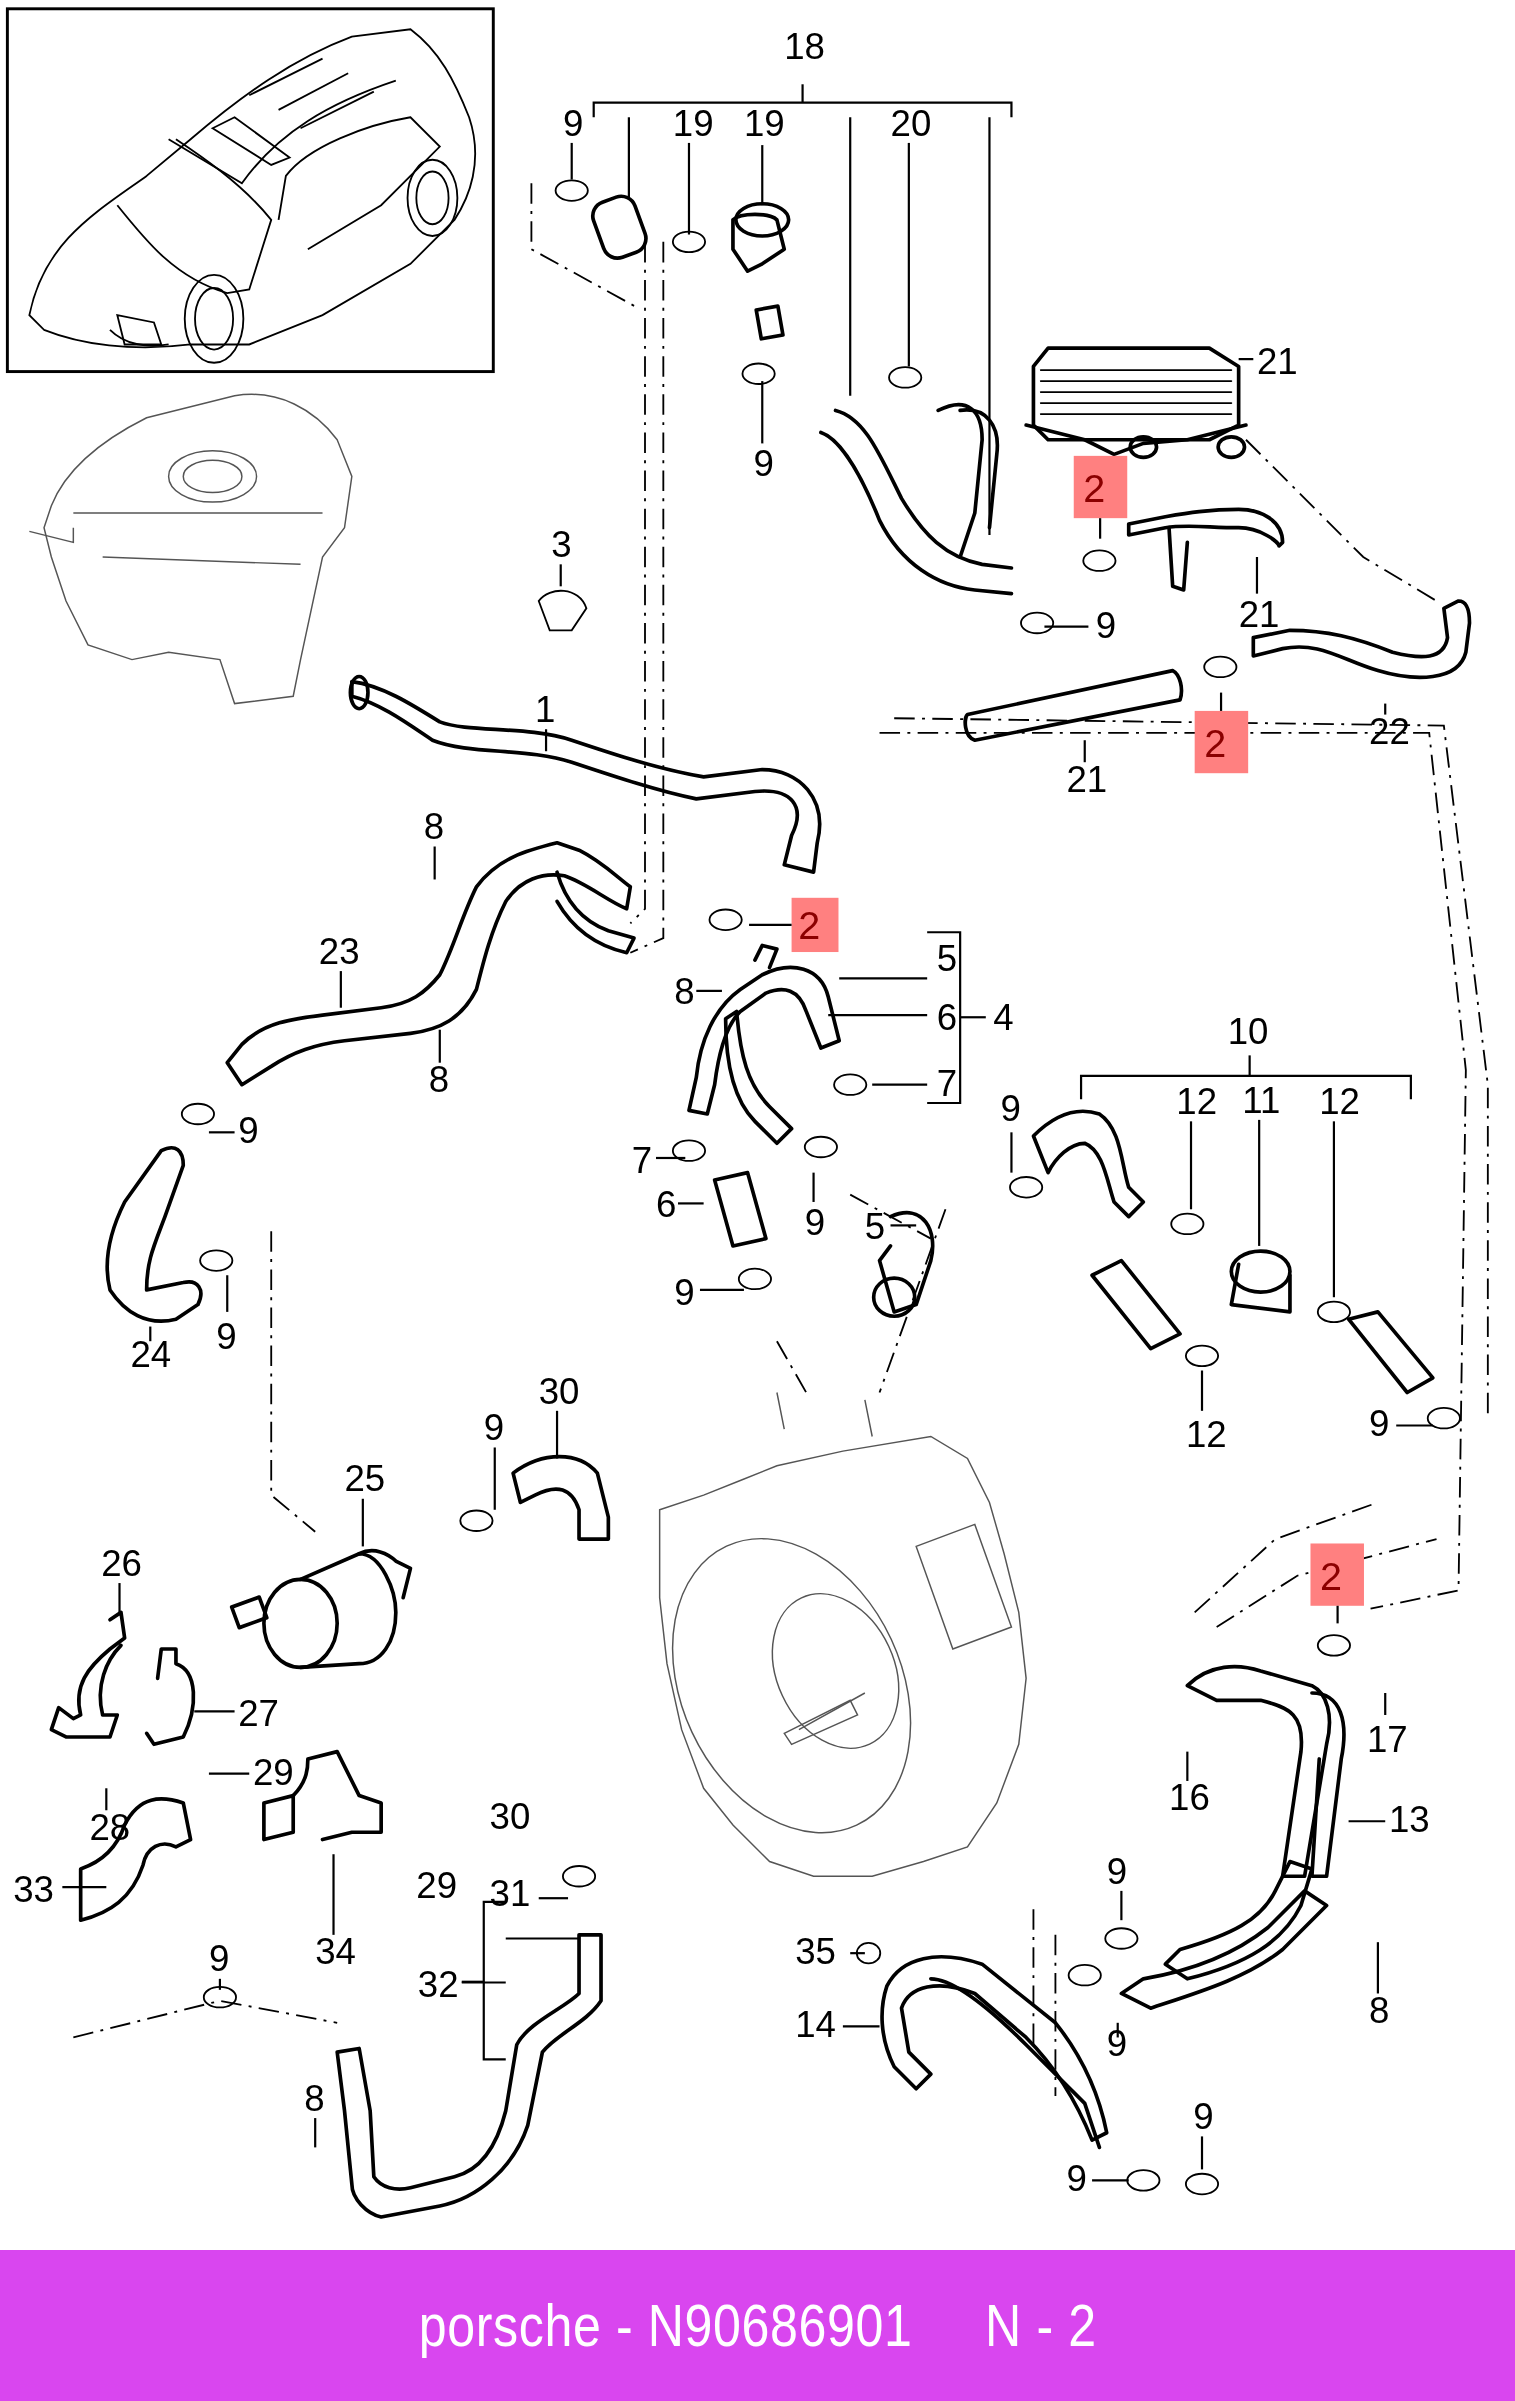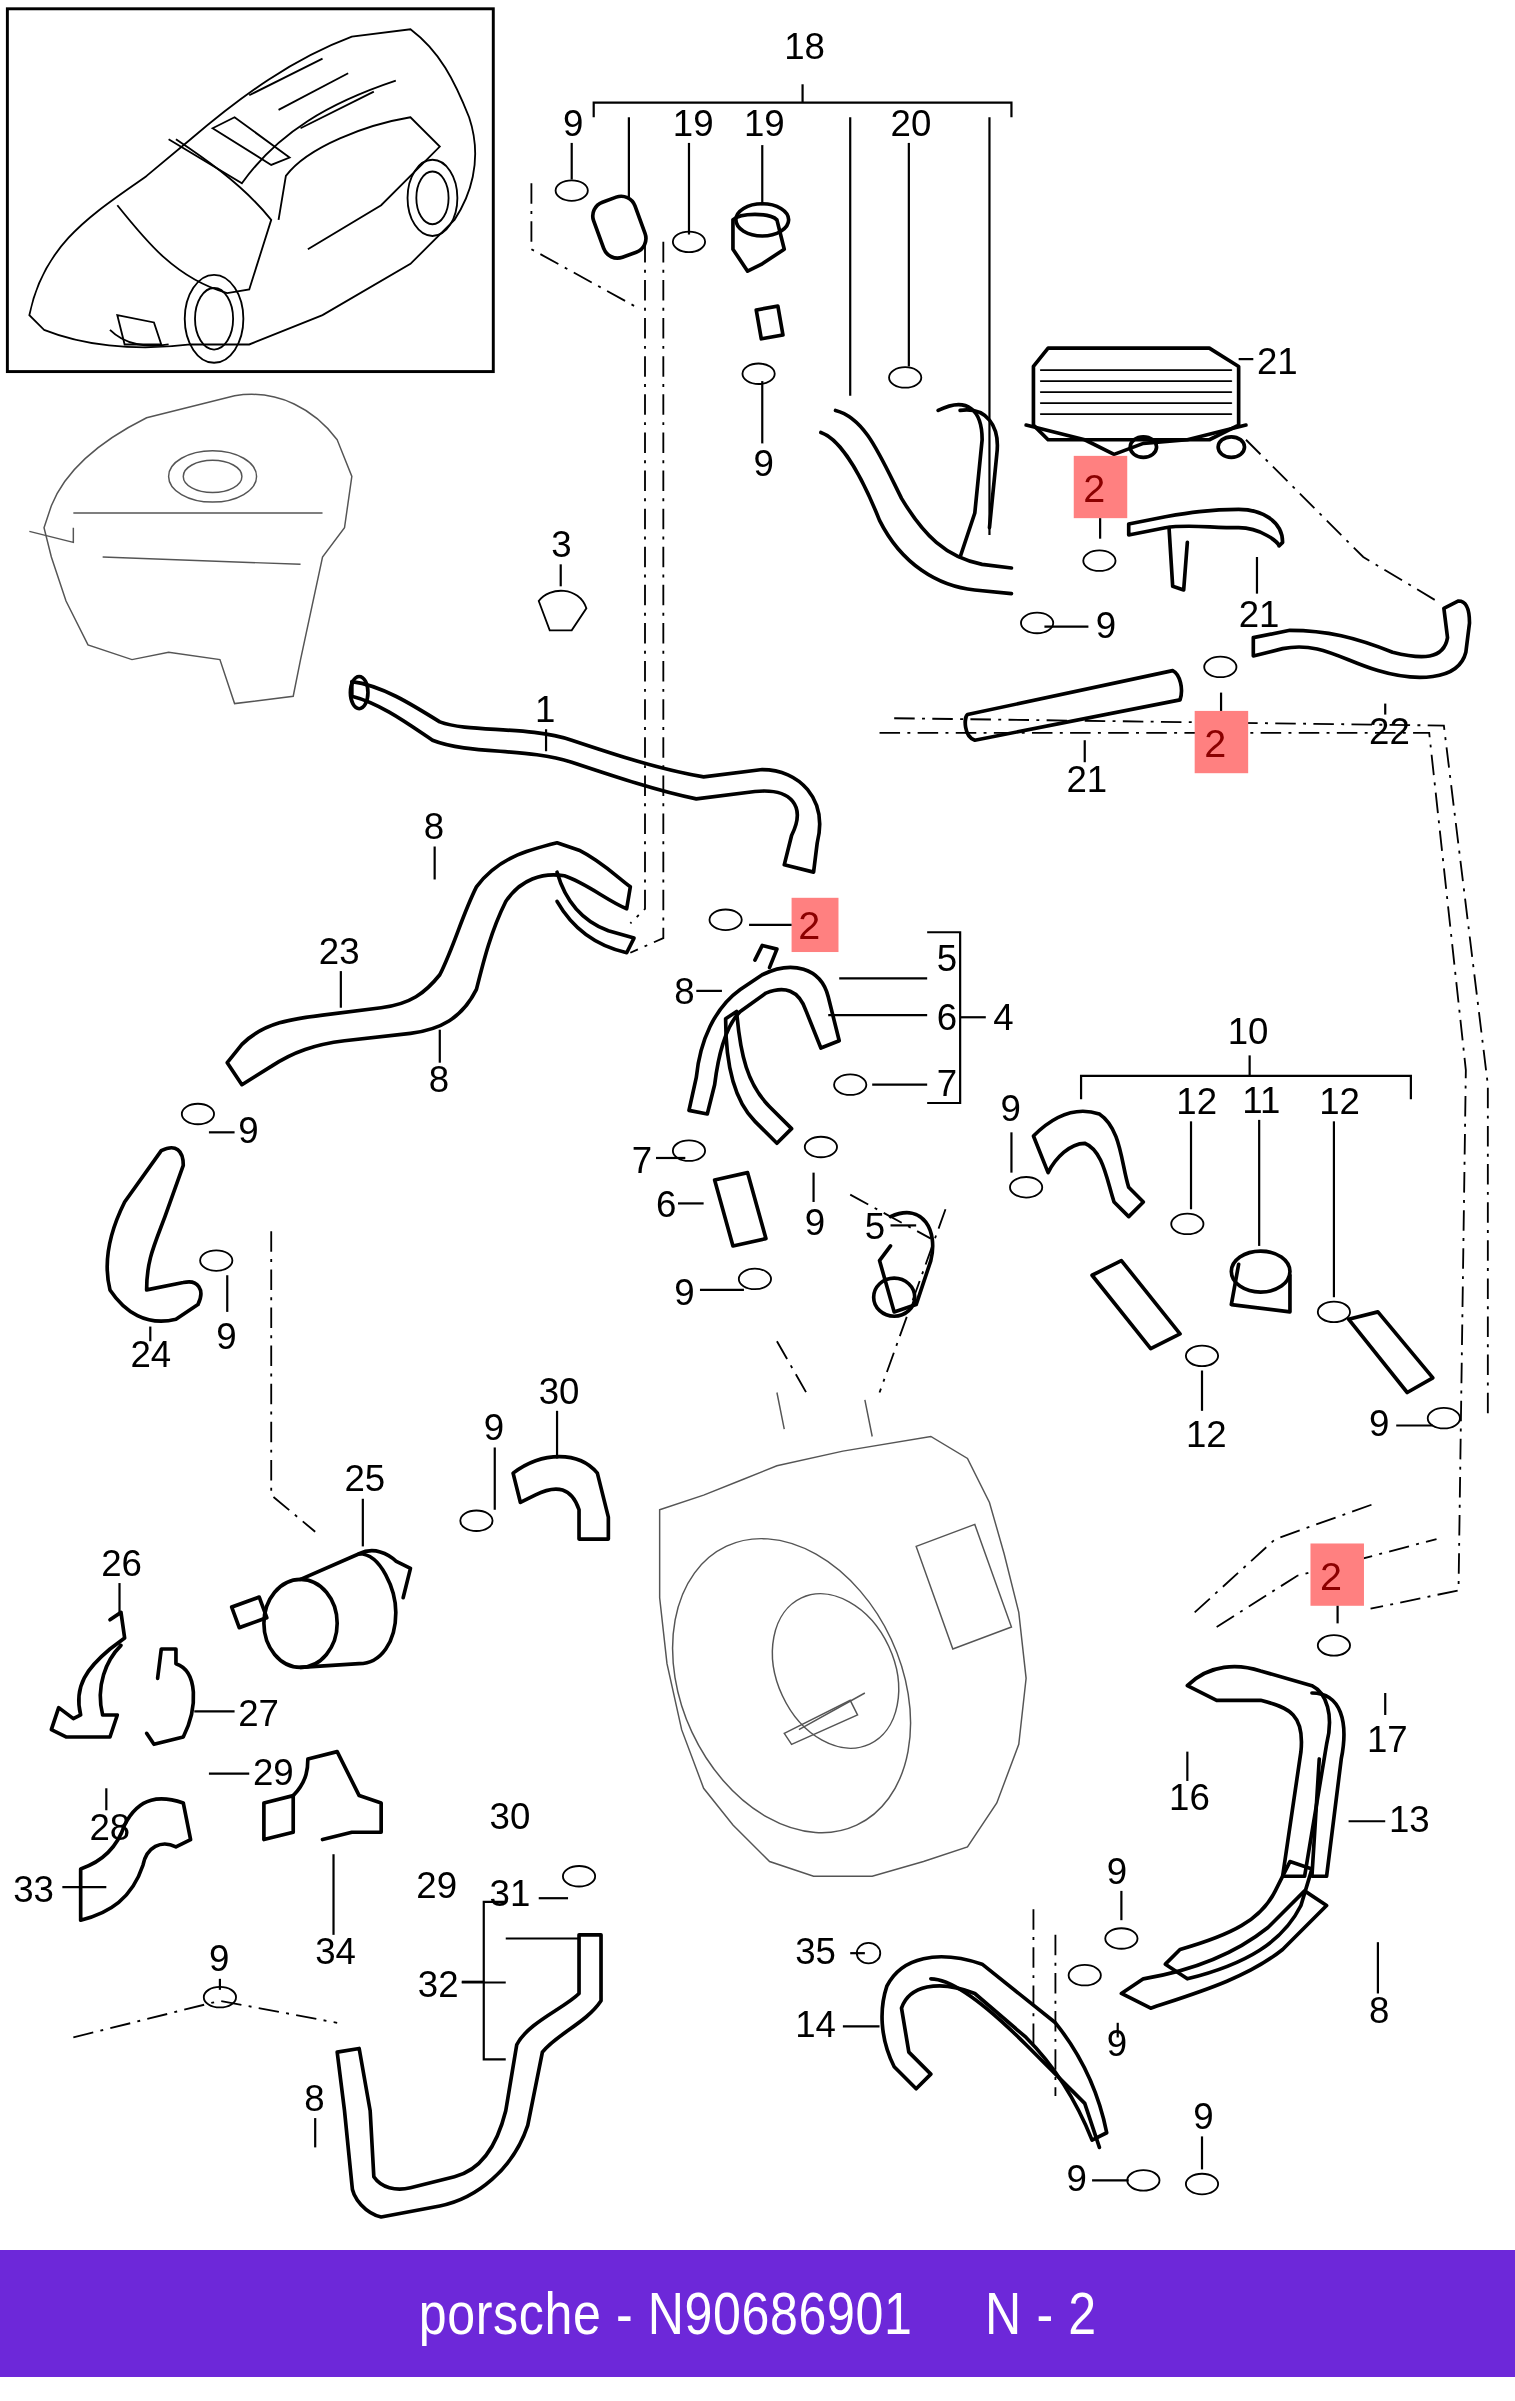--- a/index.html
+++ b/index.html
@@ -6,21 +6,21 @@
   body{width:1515px;height:2401px;position:relative;overflow:hidden;font-family:"Liberation Sans",sans-serif;}
   #diagram{position:absolute;left:0;top:0;width:1515px;height:2250px;}
   .lbl{font-family:"Liberation Sans",sans-serif;font-size:50px;fill:#000;}
   .hl-box{fill:#ff8080;}
   .hl-txt{font-family:"Liberation Sans",sans-serif;font-size:54px;fill:#8b0000;}
   .part{fill:none;stroke:#000;stroke-width:5;stroke-linecap:round;stroke-linejoin:round;}
   .thin{fill:none;stroke:#000;stroke-width:2.5;}
   .leader{stroke:#000;stroke-width:3;fill:none;}
   .dash{stroke:#000;stroke-width:2.5;fill:none;stroke-dasharray:28 10 4 10;}
   .ghost{fill:none;stroke:#555;stroke-width:2;}
-  #banner{position:absolute;left:0;top:2250px;width:1515px;height:127px;background:#6d28d9;display:flex;align-items:center;justify-content:center;}
+  #banner{position:absolute;left:0;top:2250px;width:1515px;height:151px;background:#d946ef;display:flex;align-items:center;justify-content:center;}
   #banner-text{color:#ffffff;font-family:"Liberation Sans",sans-serif;font-size:59px;letter-spacing:0.7px;white-space:pre;transform:scaleX(0.85);}
 </style>
 </head>
 <body>
 
 <svg id="diagram" viewBox="0 0 2067 3070" xmlns="http://www.w3.org/2000/svg">
 
   <g>
     <rect x="10" y="12" width="663" height="495" fill="none" stroke="#000" stroke-width="4"></rect>
     <g class="thin">

